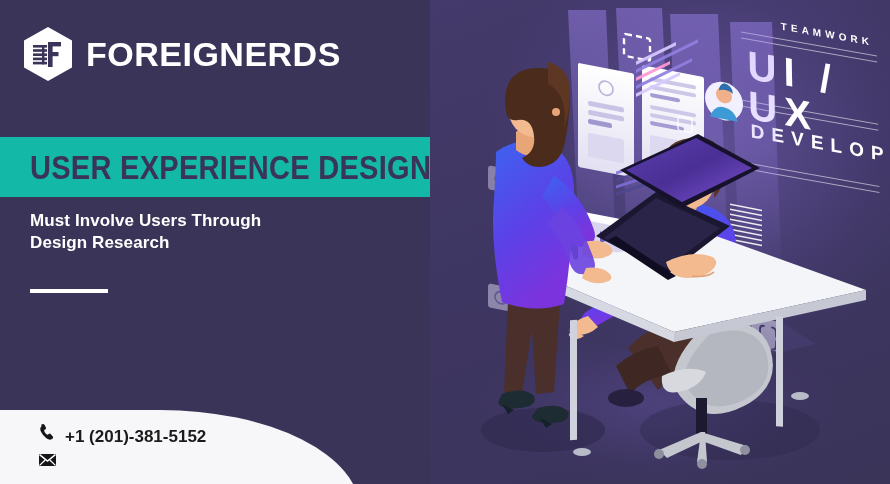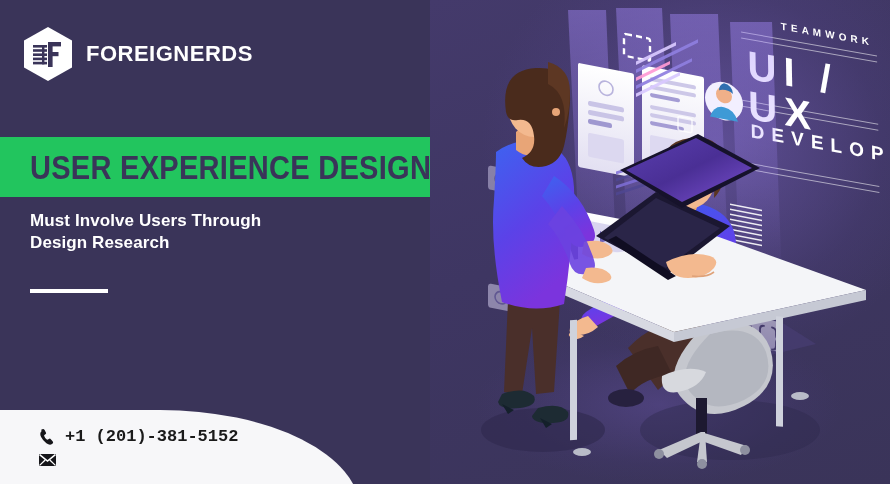--- a/index.html
+++ b/index.html
@@ -37,33 +37,33 @@
   .logo {
     position: absolute;
     left: 22px; top: 26px;
     display: flex;
     align-items: center;
     gap: 12px;
   }
   .logo-mark { width: 52px; height: 56px; display: block; }
   .logo-text {
     color: #ffffff;
-    font-size: 22px;
+    font-size: 34px;
     font-weight: 700;
     letter-spacing: 0.5px;
     line-height: 1;
     white-space: nowrap;
   }
 
   
   .title-band {
     position: absolute;
     left: 0; top: 137px;
     width: 430px; height: 60px;
-    background: #22c55e;
+    background: #14b8a6;
     display: flex;
     align-items: center;
   }
   .title-text {
     color: #3a3459;
     font-size: 33px;
     font-weight: 700;
     letter-spacing: 0.3px;
     margin-left: 30px;
     line-height: 1;
@@ -99,21 +99,21 @@
     border-radius: 0 200px 0 0 / 0 100px 0 0;
   }
   .contact-lines {
     position: absolute;
     left: 38px; top: 423px;
     color: #1a1a1a;
     font-size: 17px;
     font-weight: 700;
     line-height: 1.62;
   }
-  .c-row { display: flex; align-items: center; gap: 8px; white-space: nowrap; font-family: Liberation Mono, monospace; }
+  .c-row { display: flex; align-items: flex-start; gap: 8px; white-space: nowrap; }
   .c-row .ico { width: 19px; height: 17px; flex: none; display: block; }
 
   
   .badge {
     position: absolute;
     left: 742px; top: 14px;
     width: 140px; height: 172px;
     transform: skewY(11deg) rotate(-1deg);
   }
   .badge-line {

